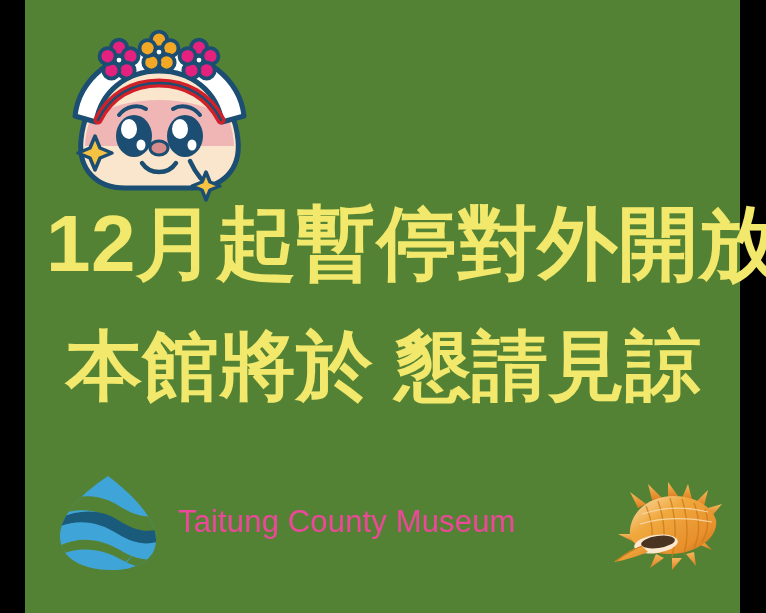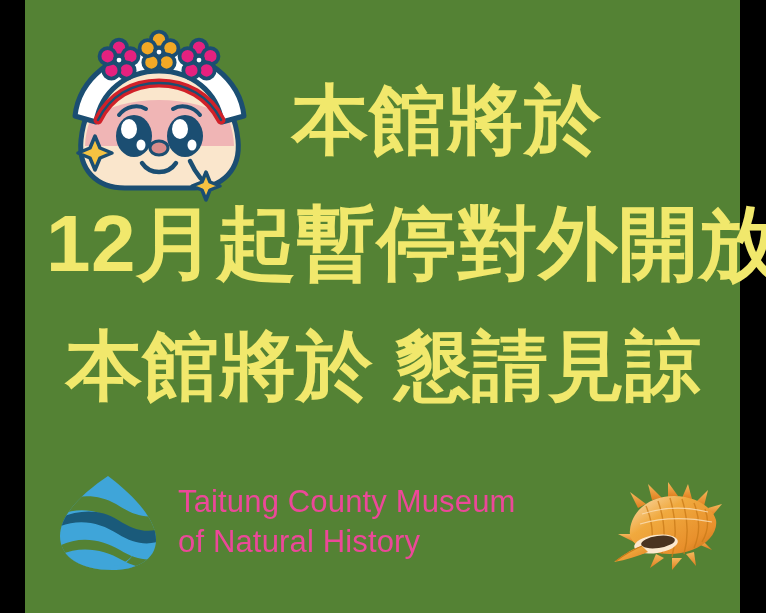--- a/index.html
+++ b/index.html
@@ -217,21 +217,20 @@
         <path d="M128 133 C 134 146 140 154 150 160" fill="none" stroke-width="4.5"></path>
       </g>
 
       <g fill="#F5C242" stroke="#1B4E72" stroke-width="3.5" stroke-linejoin="round">
         <path d="M33 108 L38 120 L50 125 L38 130 L33 142 L28 130 L16 125 L28 120 Z"></path>
         <path d="M144 144 L148 154 L158 158 L148 162 L144 172 L140 162 L130 158 L140 154 Z"></path>
       </g>
     </svg>
   </div>
 
-  <div id="line-1" class="cn-line">本館將於</div>
 
   <div id="line-2" class="cn-line">12月起暫停對外開放</div>
 
   <div id="line-3" class="cn-line">本館將於 懇請見諒</div>
 
   <div id="brand">
 
     <div id="brand-logo">
       <svg viewBox="0 0 112 104" xmlns="http://www.w3.org/2000/svg">
         <defs>
@@ -251,21 +250,20 @@
                    C 94 64 82 60 66 50 C 44 36 16 40 -10 58 Z" fill="#1A5A7A"></path>
           <path d="M-10 88 C 16 64 44 66 68 80 C 84 90 98 92 112 86 L112 104 L-10 104 Z" fill="#548234"></path>
           <path d="M-10 96 C 16 74 46 76 70 90 C 84 98 98 100 112 96 L112 104 L-10 104 Z" fill="#3FA5D9"></path>
         </g>
         <path d="M62 96 C 74 94 82 86 84 78 C 80 90 72 96 62 96 Z" fill="#3FA5D9"></path>
       </svg>
     </div>
 
     <div id="brand-text">
       <span id="brand-line-1">Taitung County Museum</span>
-      <span id="brand-line-2">of Natural History</span>
     </div>
   </div>
 
   <div id="shell">
     <svg viewBox="0 0 112 92" xmlns="http://www.w3.org/2000/svg">
       <defs>
         <linearGradient id="shellGrad" x1="0" y1="0" x2="1" y2="1">
           <stop offset="0%" stop-color="#FBE0B8"></stop>
           <stop offset="35%" stop-color="#F0A93E"></stop>
           <stop offset="75%" stop-color="#E8902C"></stop>

